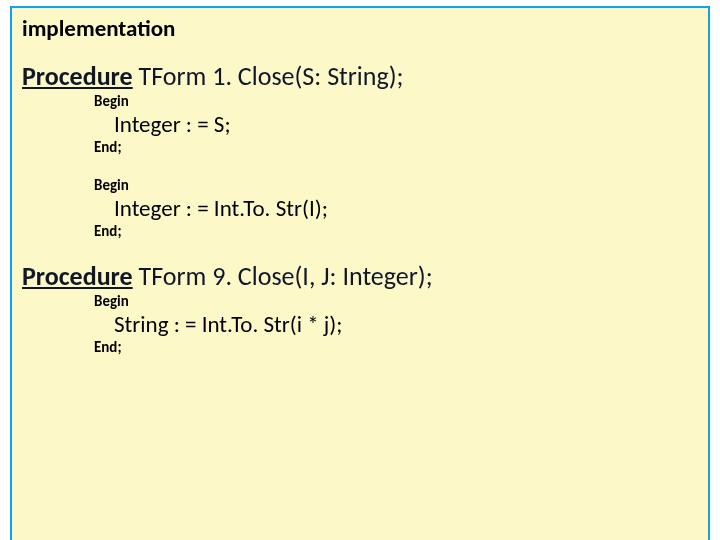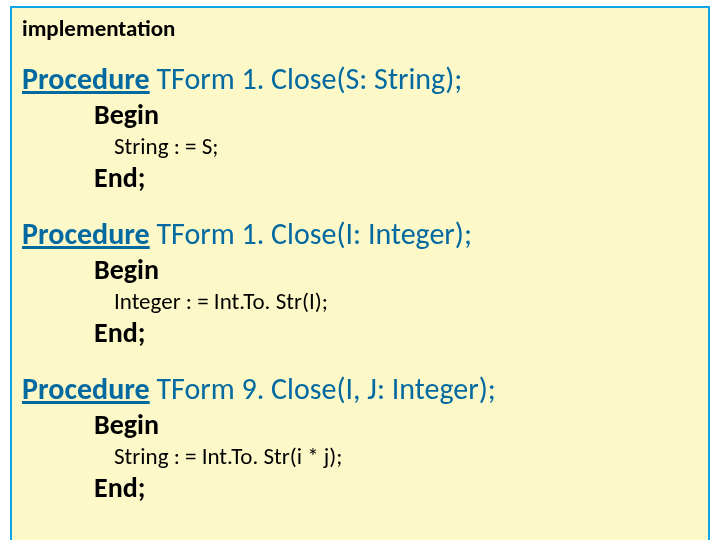--- a/index.html
+++ b/index.html
@@ -21,32 +21,32 @@
     .section-title {
       font-weight: bold;
       font-size: 23px;
       margin: 0 0 18px 0;
       color: #000;
     }
     .proc-block {
       margin-bottom: 20px;
     }
     .proc-header {
-      font-size: 30px;
-      color: #0369a1;
+      font-size: 26px;
+      color: #0f172a;
       margin: 0;
     }
     .underline {
       text-decoration: underline;
     }
     .kw {
       font-weight: bold;
     }
     .body-line {
-      font-size: 28px;
+      font-size: 15px;
       margin: 0;
       padding-left: 72px;
       color: #000;
     }
     .body-inner {
       font-size: 23px;
       margin: 0;
       padding-left: 92px;
       color: #000;
     }
@@ -58,28 +58,25 @@
 <body>
 
 <div class="frame">
   <p class="section-title">implementation</p>
 
   <div class="proc-block">
     <p class="proc-header">
       <span class="kw underline">Procedure</span><span> TForm 1. Close(S: String);</span>
     </p>
     <p class="body-line bold">Begin</p>
-    <p class="body-inner">String : = S;</p>
+    <p class="body-inner">Integer : = S;</p>
     <p class="body-line bold">End;</p>
   </div>
 
   <div class="proc-block">
-    <p class="proc-header">
-      <span class="kw underline">Procedure</span><span> TForm 1. Close(I: Integer);</span>
-    </p>
     <p class="body-line bold">Begin</p>
     <p class="body-inner">Integer : = Int.To. Str(I);</p>
     <p class="body-line bold">End;</p>
   </div>
 
   <div class="proc-block">
     <p class="proc-header">
       <span class="kw underline">Procedure</span><span> TForm 9. Close(I, J: Integer);</span>
     </p>
     <p class="body-line bold">Begin</p>

